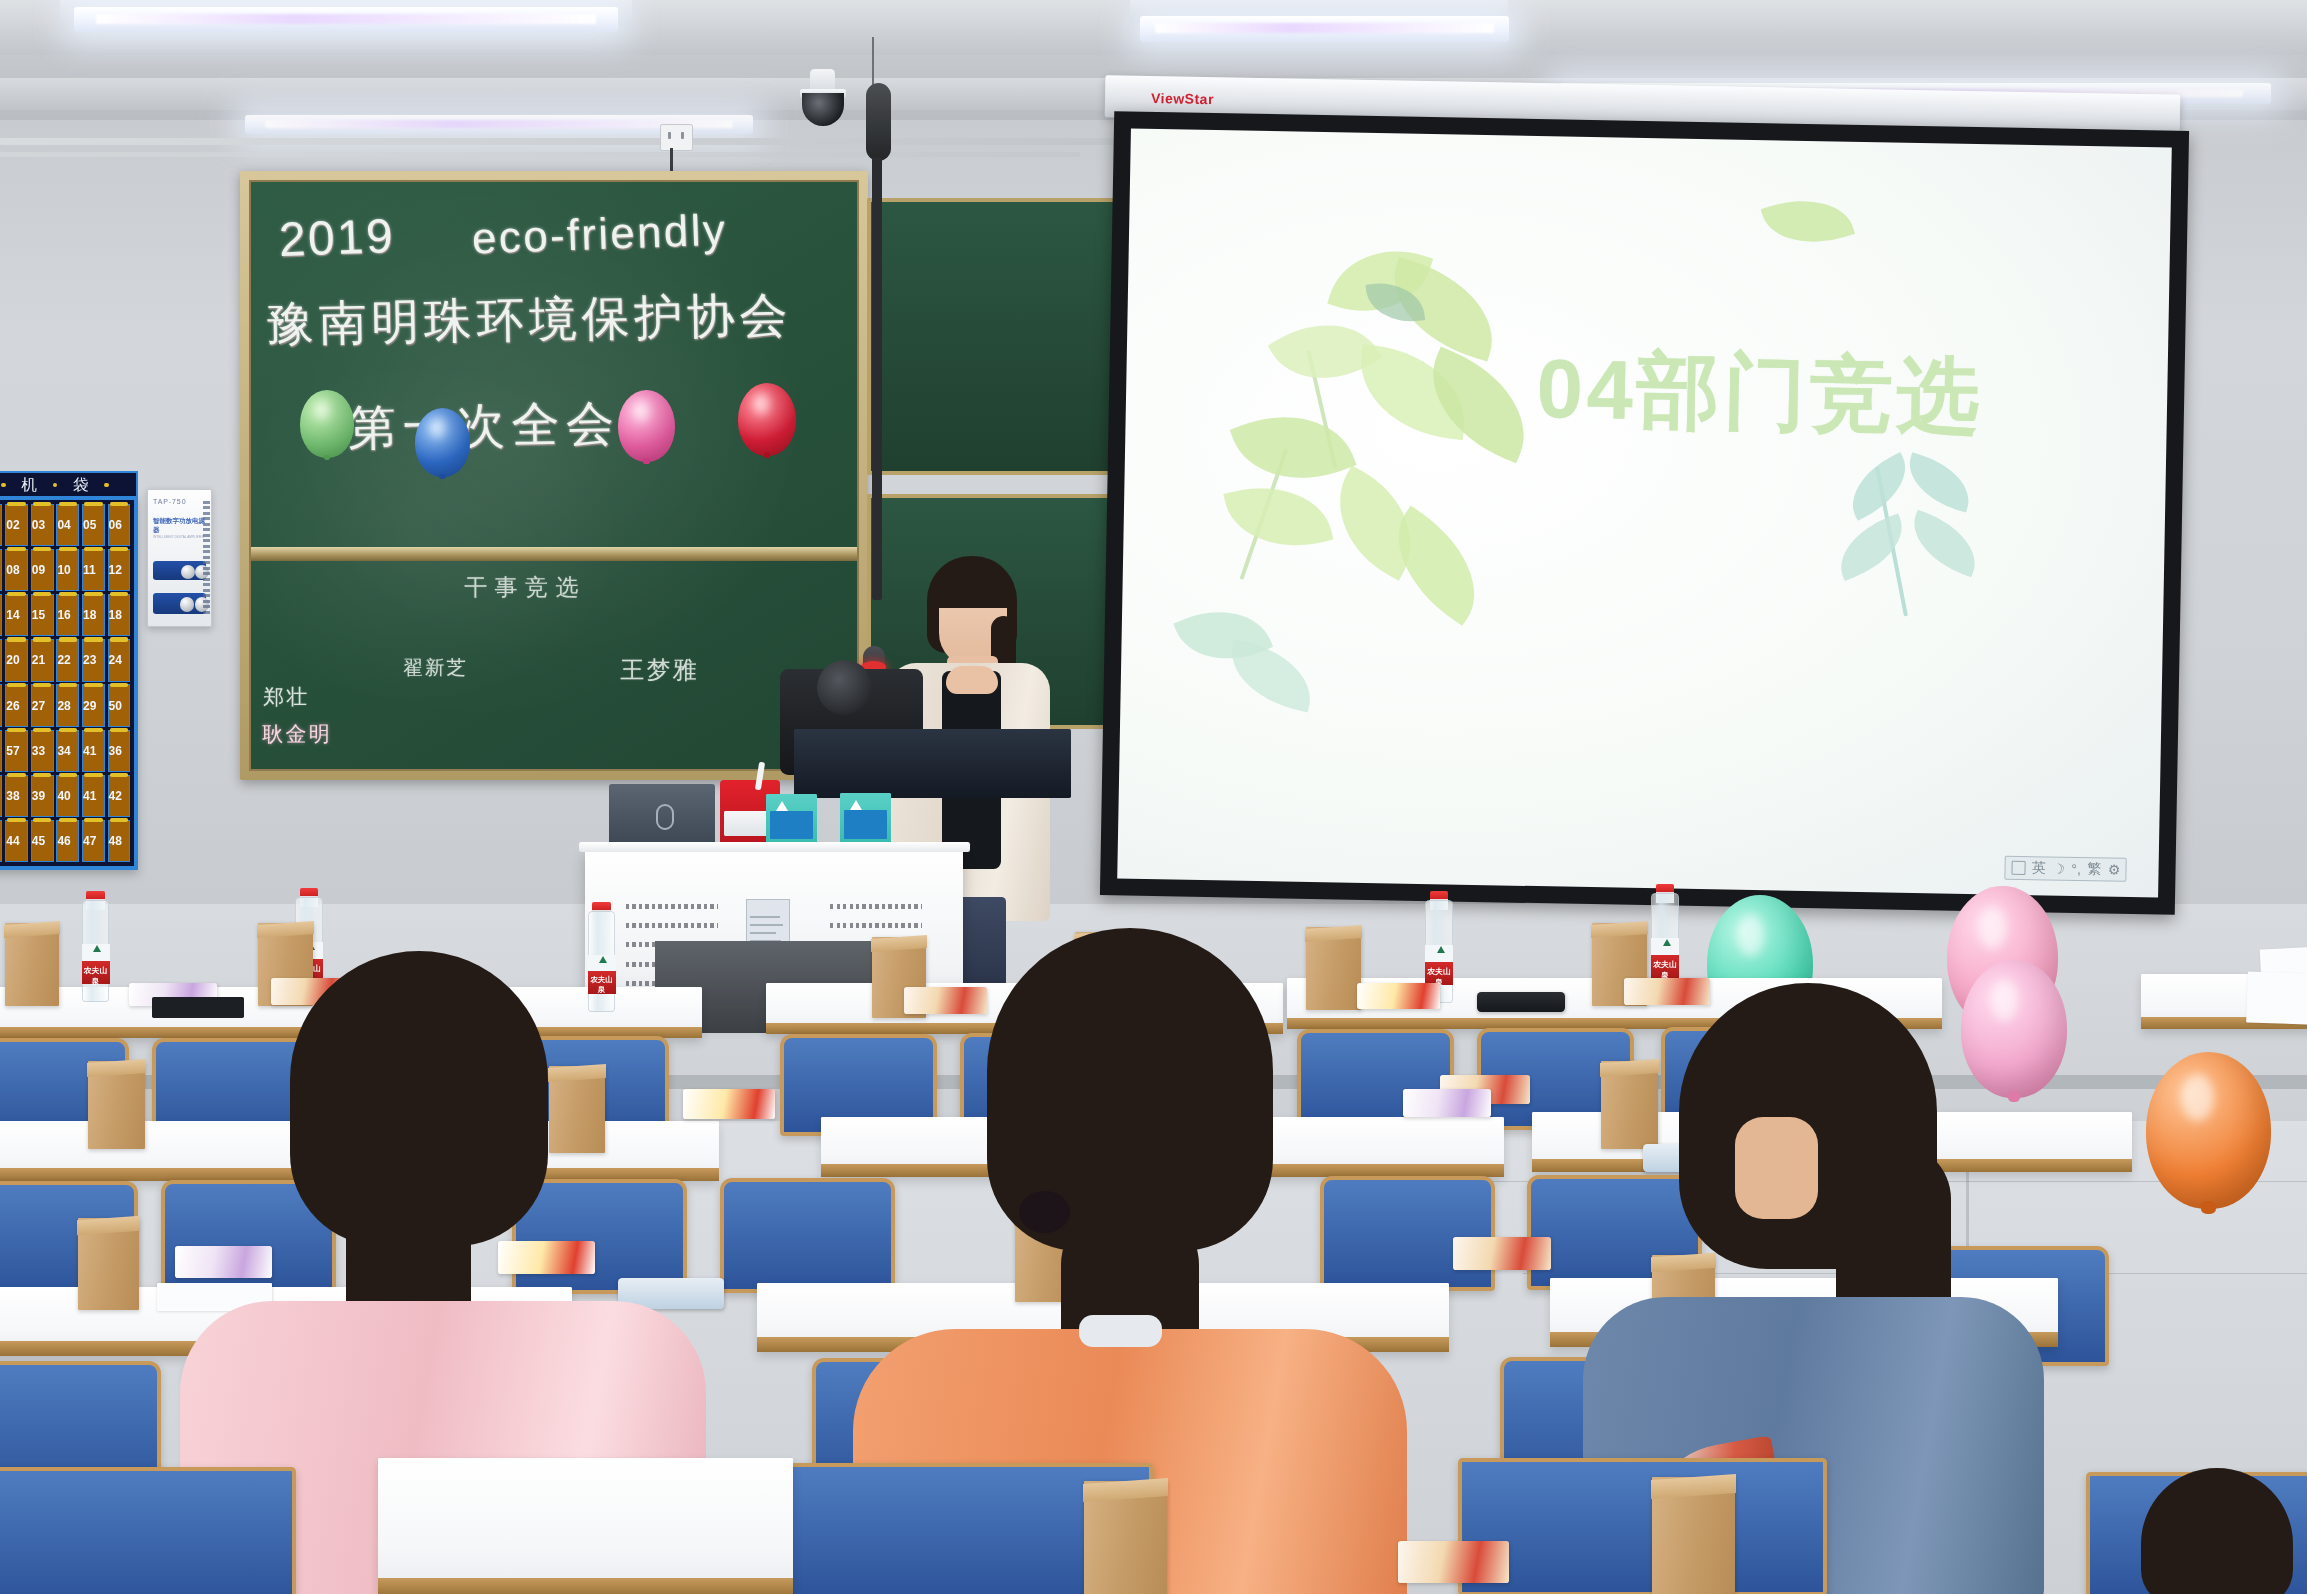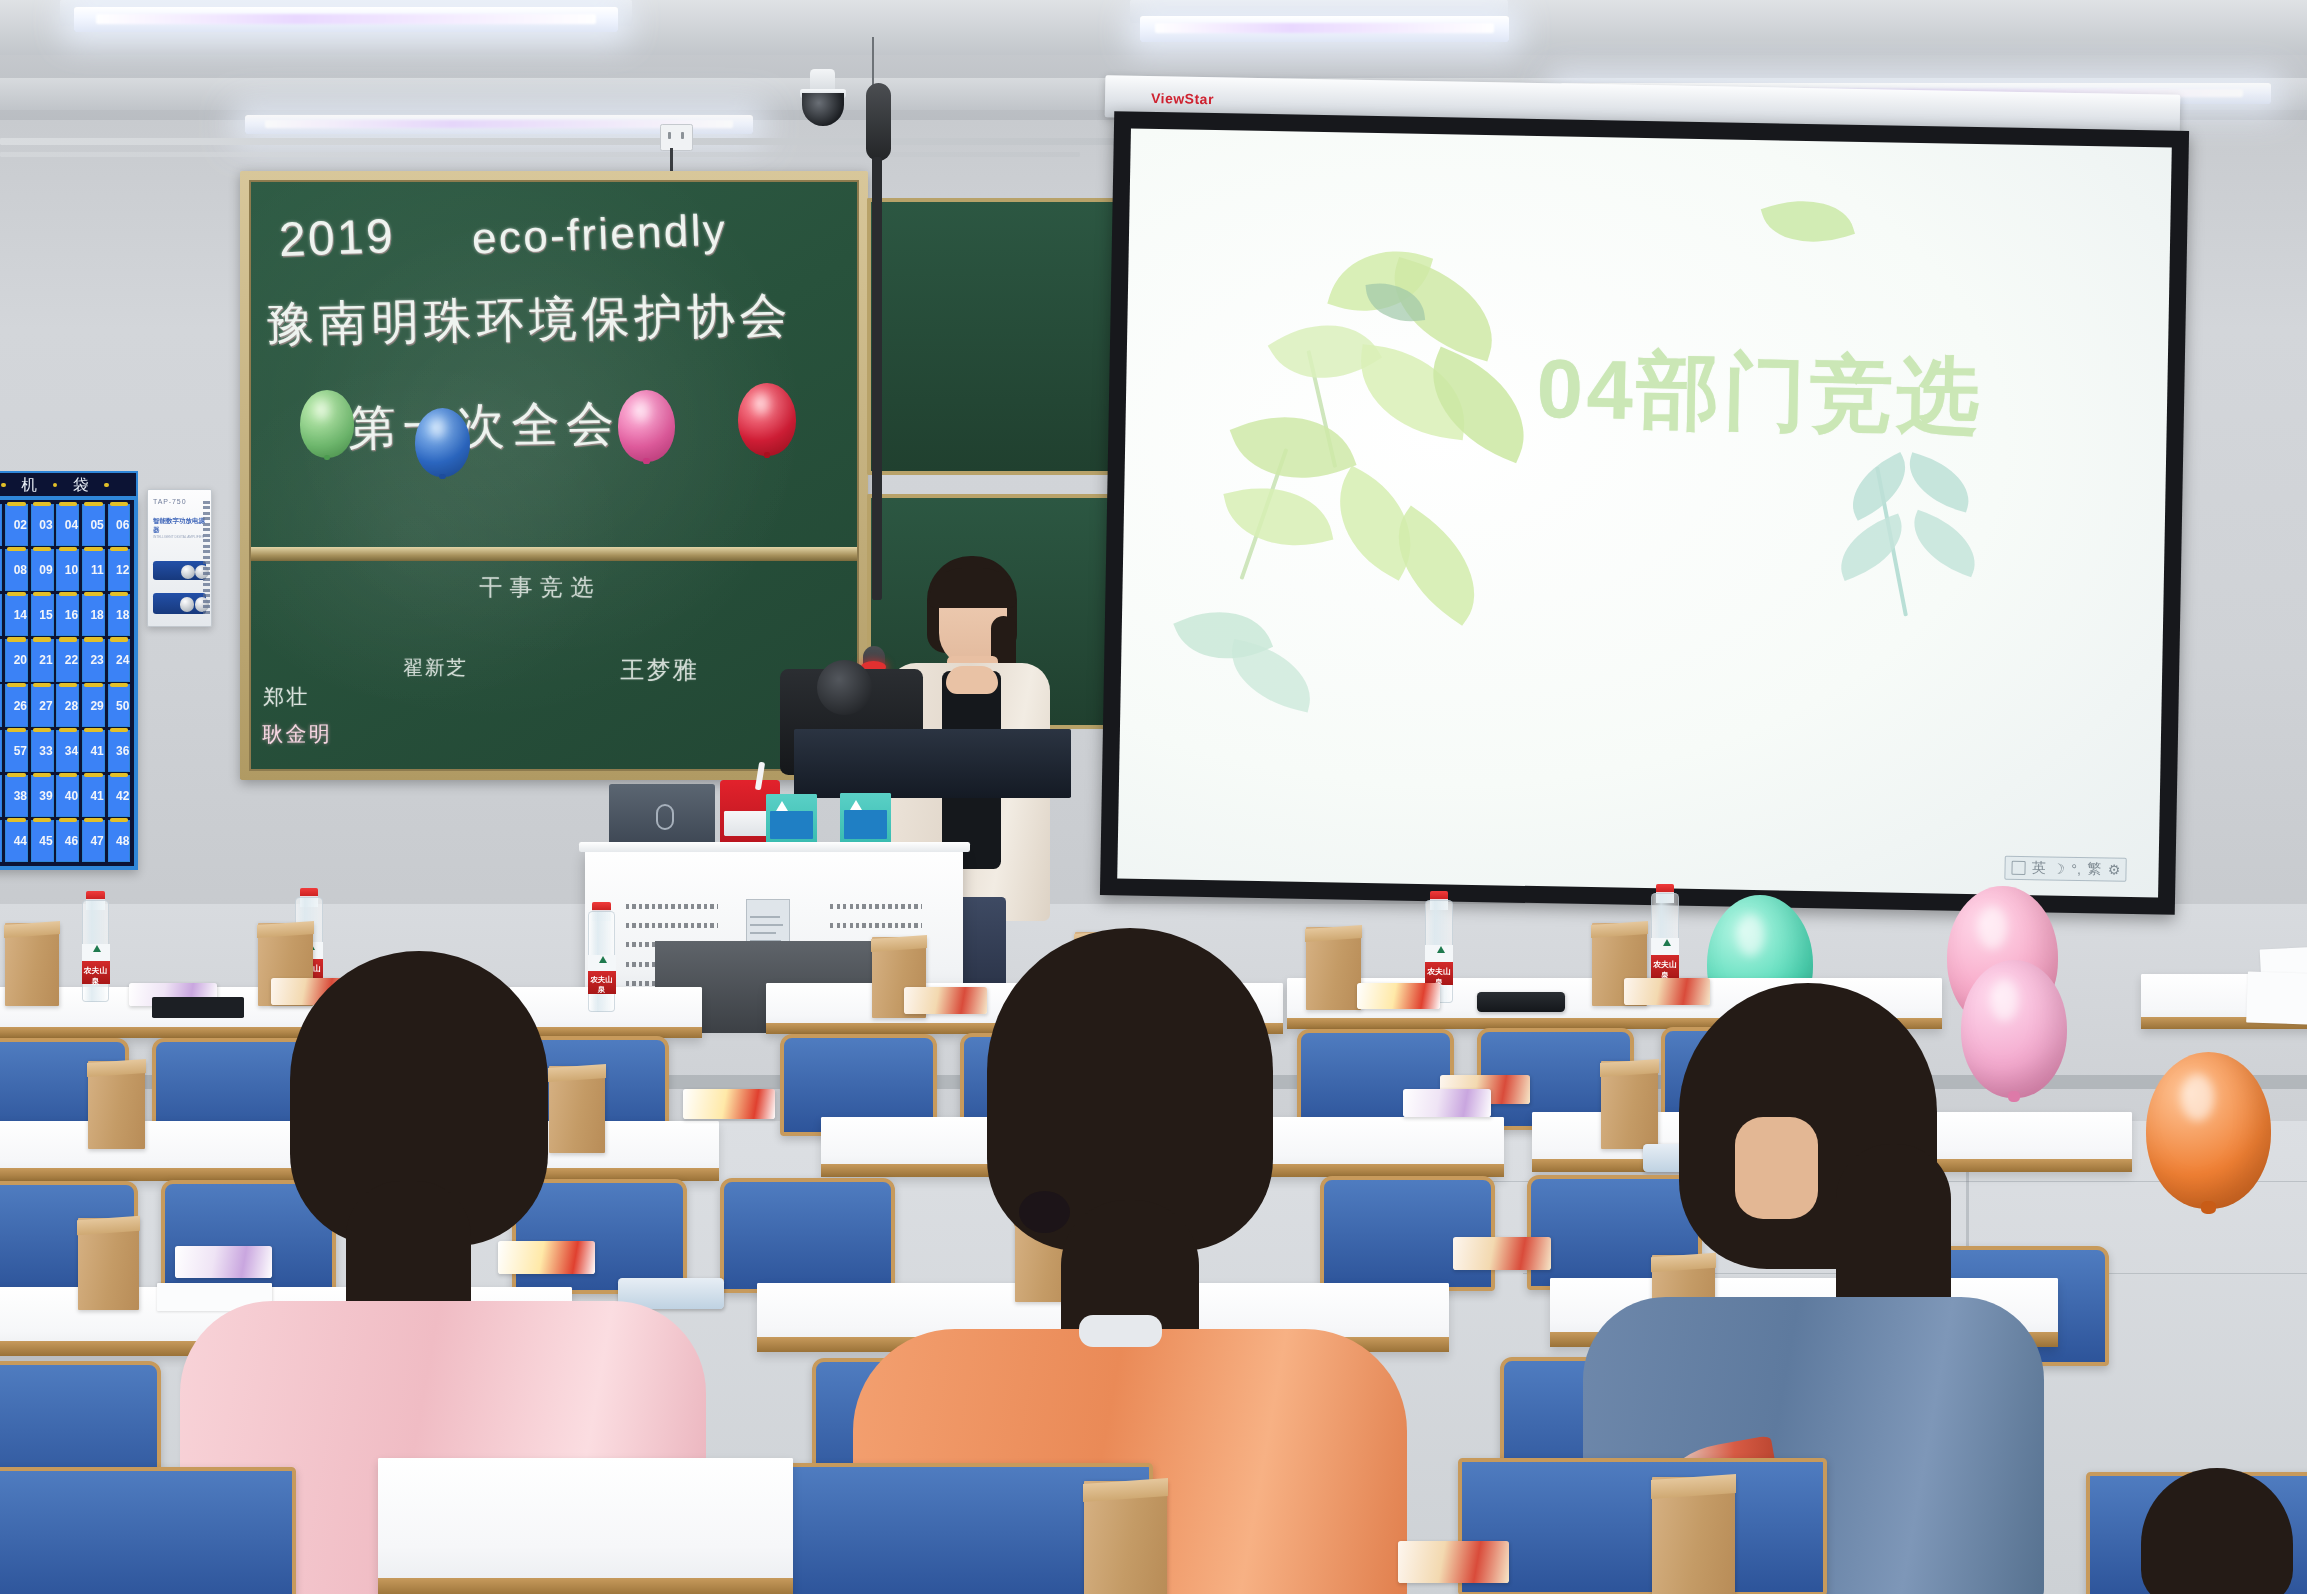--- a/index.html
+++ b/index.html
@@ -367,22 +367,22 @@
     gap:2.8px; padding:3.7px;
   }
   .pocket-head {
     position:absolute; left:0; right:0; top:-29.5px; height:28px;
     background:#0c1334; border:2.8px solid #2f86d8; border-bottom:none;
     display:flex; align-items:center; justify-content:center; gap:15.7px;
     color:#e8eef6;
   }
   .pocket-head .dot { width:4.6px;height:4.6px;border-radius:50%;background:#e3c028; }
   .pocket {
-    position:relative; background:#3b82f6; border:0.9px solid #2f86d8;
-    display:flex; align-items:center; justify-content:flex-end;
+    position:relative; background:#a16207; border:0.9px solid #2f86d8;
+    display:flex; align-items:center; justify-content:flex-start;
     color:#f2f5fa; font-weight:bold;
   }
   .pocket .band {
     position:absolute; left:6%; right:6%; top:-2.8px; height:4.2px;
     background:#e3c028; border-radius:1.8px;
   }
 
   
   .amp {
     position:absolute;
@@ -678,21 +678,21 @@
       <div class="bb-smudge" style="left:6%;top:4%;width:86%;height:78%;"></div>
       <div class="bb-smudge" style="left:-8%;top:30%;width:70%;height:60%;"></div>
 
       <div class="chalk" style="left:28px;top:28px;font-size:48px;transform:rotate(-2deg);">2019</div>
       <div class="chalk" style="left:221px;top:27px;font-size:44px;transform:rotate(-2deg);">eco-friendly</div>
       <div class="chalk" style="left:14.8px;top:106px;font-size:48px;transform:rotate(-1deg);letter-spacing:4.6px;">豫南明珠环境保护协会</div>
       <div class="chalk" style="left:97px;top:212px;font-size:48px;transform:rotate(-1deg);letter-spacing:6.5px;">第一次全会</div>
 
       <div class="bb-rail" style="left:-2.8px;top:365px;right:-2.8px;"></div>
 
-      <div class="chalk sm" style="left:228px;top:390px;font-size:23px;letter-spacing:7.4px;opacity:.82;">干事竞选</div>
+      <div class="chalk sm" style="left:213px;top:390px;font-size:23px;letter-spacing:7.4px;opacity:.82;">干事竞选</div>
 
 
       <div class="chalk sm" style="left:152px;top:472px;font-size:19.4px;opacity:.86;">翟新芝</div>
       <div class="chalk sm" style="left:369px;top:472px;font-size:24px;opacity:.86;">王梦雅</div>
       <div class="chalk sm" style="left:12px;top:501px;font-size:21px;opacity:.9;">郑壮</div>
       <div class="chalk sm pink" style="left:11px;top:538px;font-size:21px;">耿金明</div>
     </div>
   </div>
 
   <div class="balloon" style="left:300px;top:390px;width:54px;height:68px;background:radial-gradient(circle at 36% 28%,#c7f0b8,#78c877 62%,#4d9c50);">

